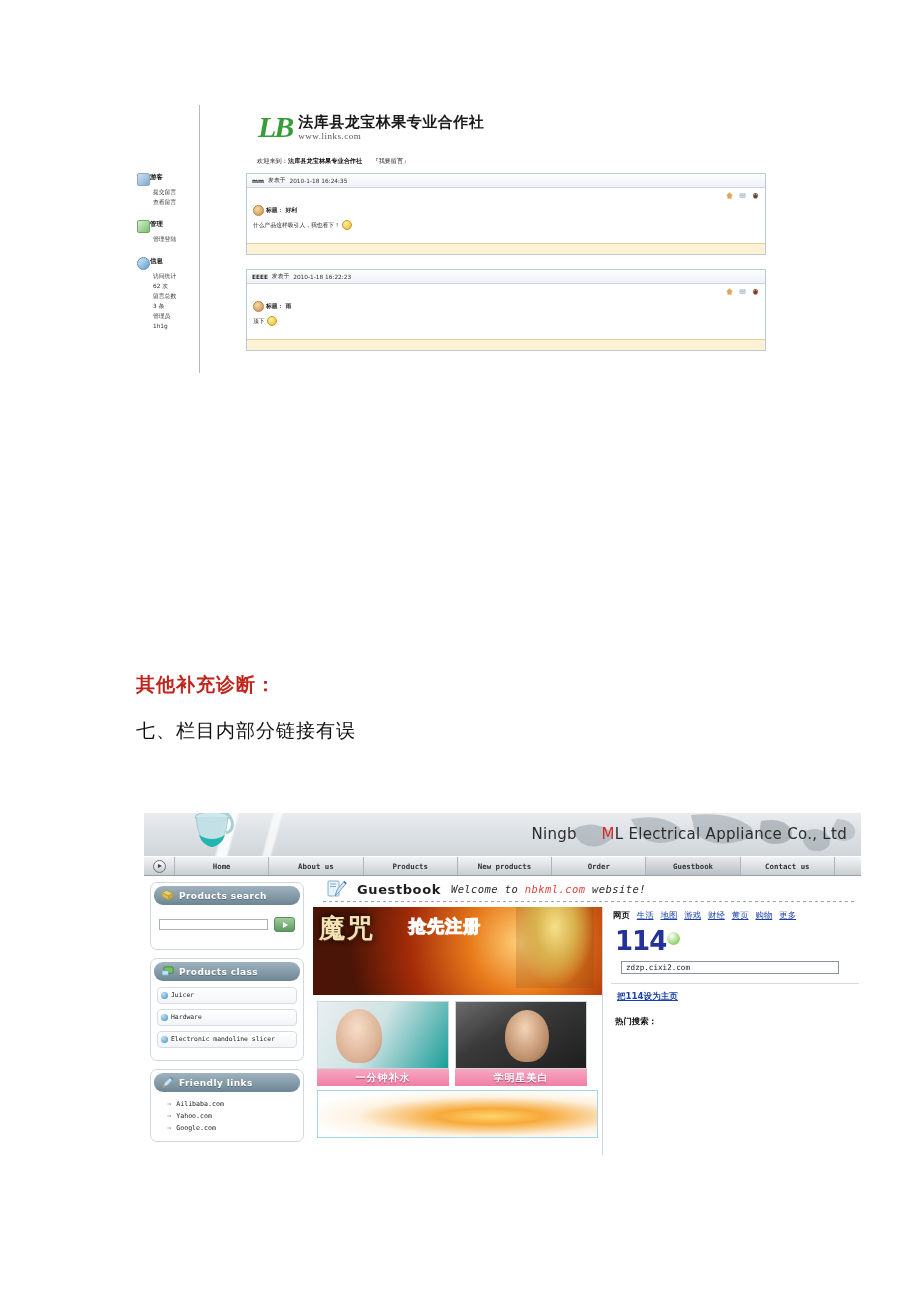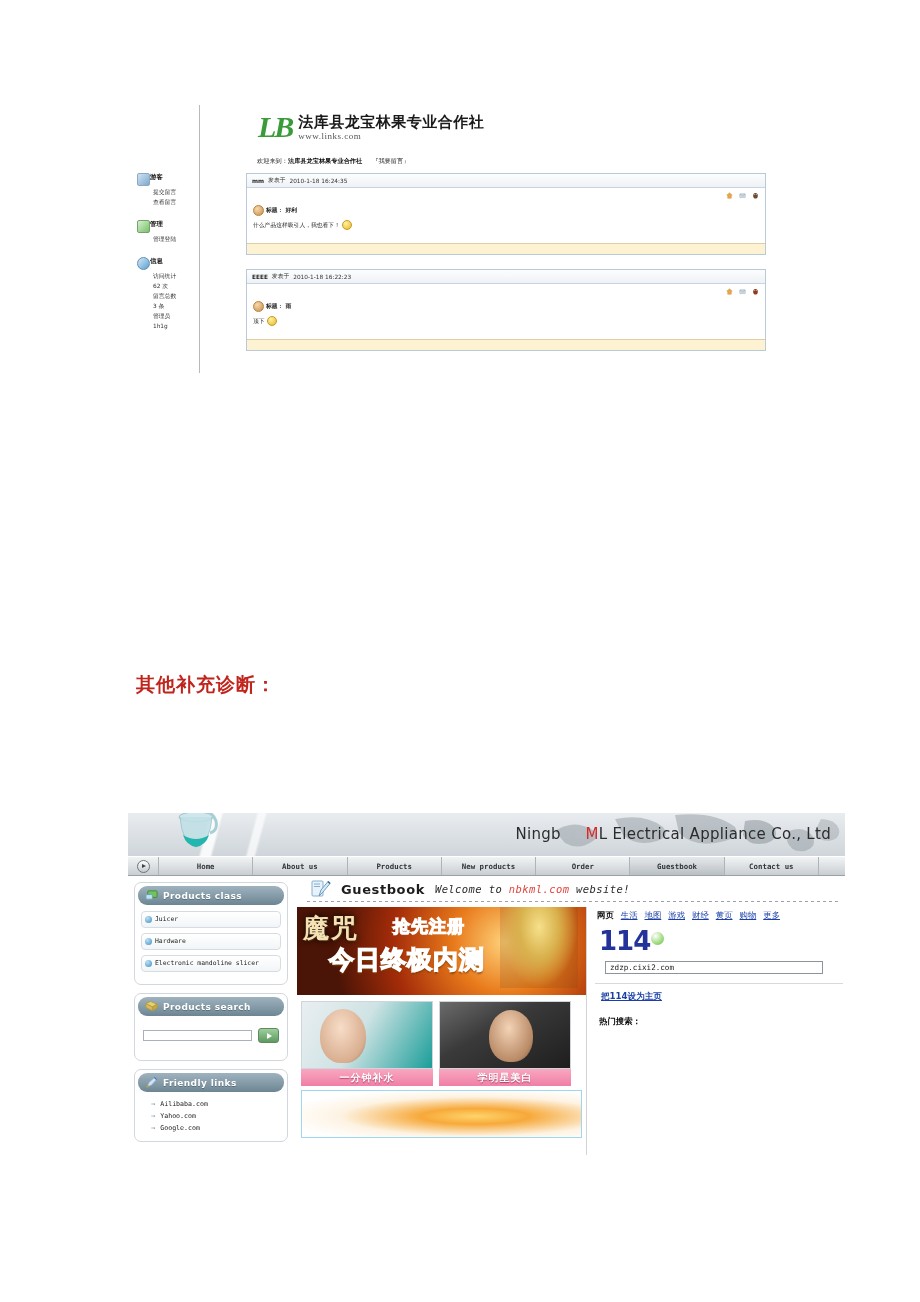--- a/index.html
+++ b/index.html
@@ -133,21 +133,21 @@
   }
   .h-black {
     position:absolute; left:136px; top:718px;
     font-family:"Liberation Serif","DejaVu Serif",serif;
     font-size:19px; color:#111; letter-spacing:1px;
   }
 
   
   .shot2 {
     position:absolute;
-    left:128px; top:813px;
+    left:144px; top:813px;
     width:717px; height:358px;
     background:#e5e5e5;
     overflow:hidden;
     border:0;
   }
   .kml-banner {
     position:relative; height:43px;
     background:linear-gradient(#e9ecef,#cfd5da);
     overflow:hidden;
   }
@@ -582,20 +582,21 @@
             </div>
           </div>
           <div class="msg-foot"></div>
         </div>
 
       </div>
     </div>
   </div>
 
   <div class="h-red">其他补充诊断：</div>
+  <div class="h-black">七、栏目内部分链接有误</div>
 
   <div class="shot2">
 
     <div class="kml-banner">
       <svg class="kml-globe" viewBox="0 0 300 43" preserveAspectRatio="none">
         <path d="M10 18 q18 -12 36 -2 q10 6 2 12 q-14 10 -28 2 z" fill="#9aa3a9"></path>
         <path d="M70 6 q30 -6 48 8 q8 10 -6 14 q-20 6 -34 -6 z" fill="#9aa3a9"></path>
         <path d="M130 2 q40 -4 60 12 q6 10 -10 14 q-30 8 -46 -8 z" fill="#9aa3a9"></path>
         <path d="M200 8 q22 -4 30 8 q4 10 -8 14 q-18 4 -24 -8 z" fill="#8d969c"></path>
         <path d="M244 18 q16 -6 24 6 q4 10 -8 14 q-14 2 -18 -10 z" fill="#9aa3a9"></path>
@@ -625,54 +626,54 @@
       <div class="kml-nav-last"></div>
     </div>
 
     <div class="kml-body">
 
       <div class="kml-left">
 
         <div class="box">
           <div class="box-head">
             <svg class="box-head-ic" viewBox="0 0 14 14">
-              <rect x="3" y="2" width="10" height="7" rx="1" fill="#6fc45f" stroke="#3f8a34"></rect>
-              <rect x="1" y="6" width="7" height="5" rx="1" fill="#bfe3ef" stroke="#6e9fb5"></rect>
-            </svg>
-            <span class="box-head-t">Products class</span>
-          </div>
-          <div class="box-body">
-            <div class="cat-item">
-              <span class="cat-dot"></span>
-              <span class="cat-label">Juicer</span>
-            </div>
-            <div class="cat-item">
-              <span class="cat-dot"></span>
-              <span class="cat-label">Hardware</span>
-            </div>
-            <div class="cat-item">
-              <span class="cat-dot"></span>
-              <span class="cat-label">Electronic mandoline slicer</span>
-            </div>
-          </div>
-        </div>
-
-        <div class="box">
-          <div class="box-head">
-            <svg class="box-head-ic" viewBox="0 0 14 14">
               <path d="M1 4 L6 1.5 L13 4.5 L8 7.5 Z" fill="#e6cf7a" stroke="#b89e39"></path>
               <path d="M1 4 V8 L8 11.5 V7.5 Z" fill="#d8bd5e" stroke="#b89e39"></path>
               <path d="M13 4.5 V8.5 L8 11.5 V7.5 Z" fill="#c7a944" stroke="#b89e39"></path>
             </svg>
             <span class="box-head-t">Products search</span>
           </div>
           <div class="box-body">
             <div class="search-row">
               <input class="search-input" type="text" placeholder="" style="">
               <span class="search-btn"></span>
+            </div>
+          </div>
+        </div>
+
+        <div class="box">
+          <div class="box-head">
+            <svg class="box-head-ic" viewBox="0 0 14 14">
+              <rect x="3" y="2" width="10" height="7" rx="1" fill="#6fc45f" stroke="#3f8a34"></rect>
+              <rect x="1" y="6" width="7" height="5" rx="1" fill="#bfe3ef" stroke="#6e9fb5"></rect>
+            </svg>
+            <span class="box-head-t">Products class</span>
+          </div>
+          <div class="box-body">
+            <div class="cat-item">
+              <span class="cat-dot"></span>
+              <span class="cat-label">Juicer</span>
+            </div>
+            <div class="cat-item">
+              <span class="cat-dot"></span>
+              <span class="cat-label">Hardware</span>
+            </div>
+            <div class="cat-item">
+              <span class="cat-dot"></span>
+              <span class="cat-label">Electronic mandoline slicer</span>
             </div>
           </div>
         </div>
 
         <div class="box">
           <div class="box-head">
             <svg class="box-head-ic" viewBox="0 0 14 14">
               <path d="M2 12 L4 7 L10 1.5 L12.5 4 L7 10 Z" fill="#cfe2f2" stroke="#7ba4c6"></path>
               <path d="M10 1.5 L12.5 4" stroke="#3e74a8" stroke-width="1.2"></path>
               <path d="M2 12 L4.2 11.2 L3 9.8 Z" fill="#f0d98a" stroke="#b89e39"></path>
@@ -711,21 +712,20 @@
         </div>
         <div class="gb-dash"></div>
 
         <div class="embed">
 
           <div class="embed-left">
 
             <div class="game-banner">
               <div class="gb-mo">魔咒</div>
               <div class="gb-qiang">抢先注册</div>
-              <div class="gb-jin">今日终极内测</div>
               <div class="gb-hair"></div>
             </div>
 
 
             <div class="ad-row">
               <div class="ad-card">
                 <div class="ad-img a2"></div>
                 <div class="ad-cap">
                     <span>一分钟补水</span>
                   </div>

